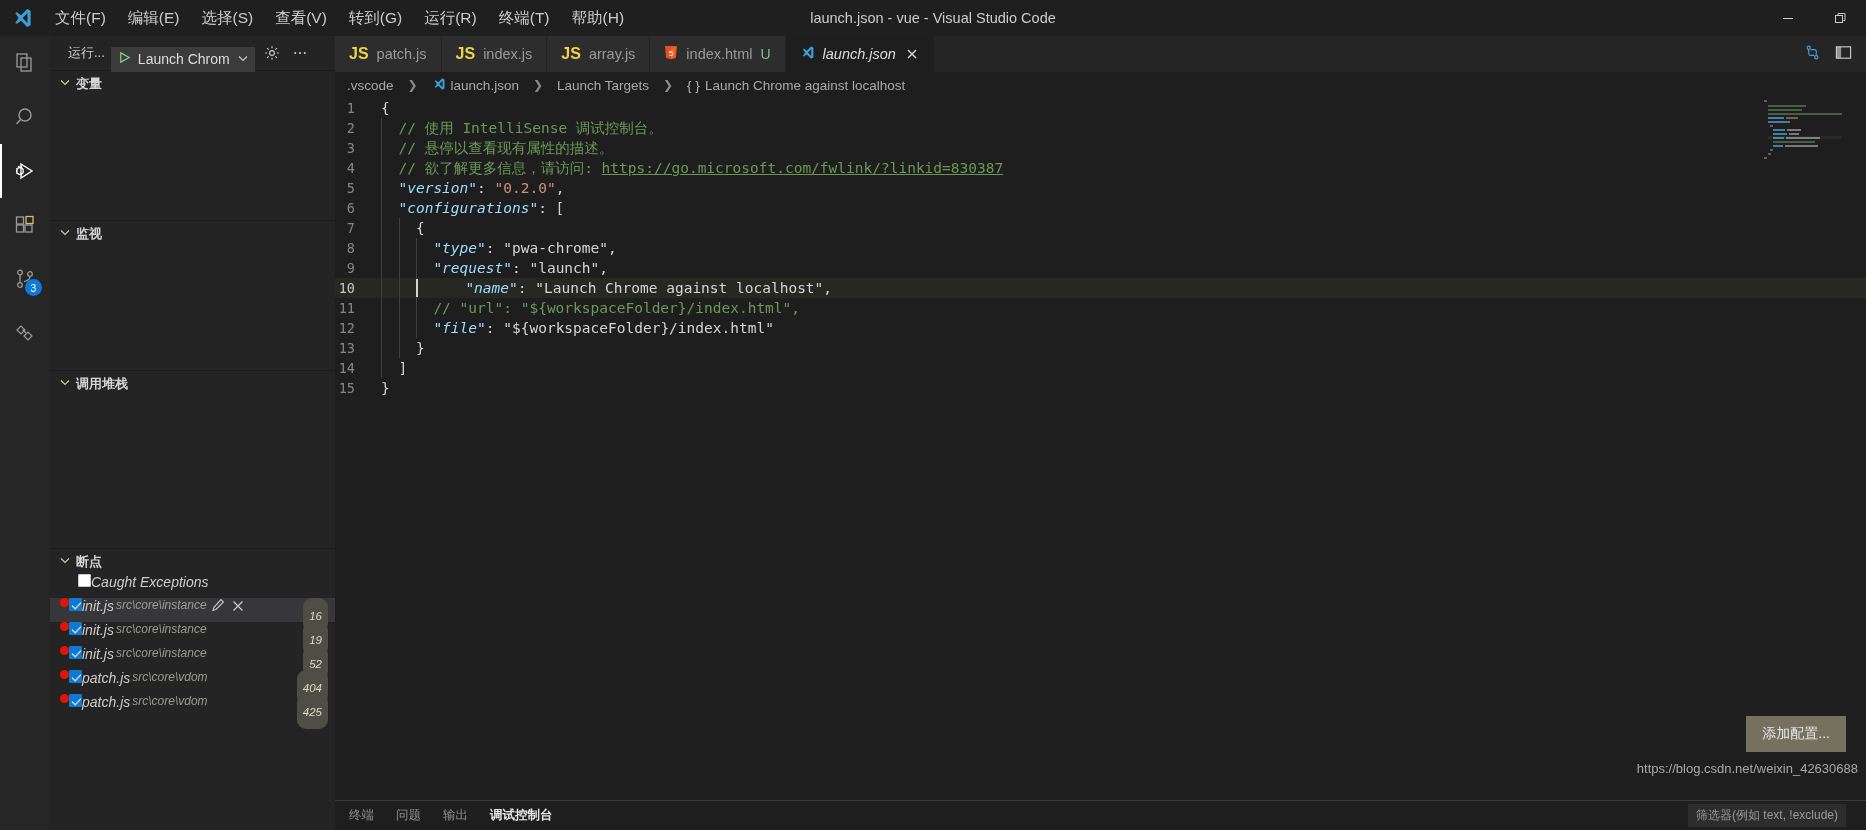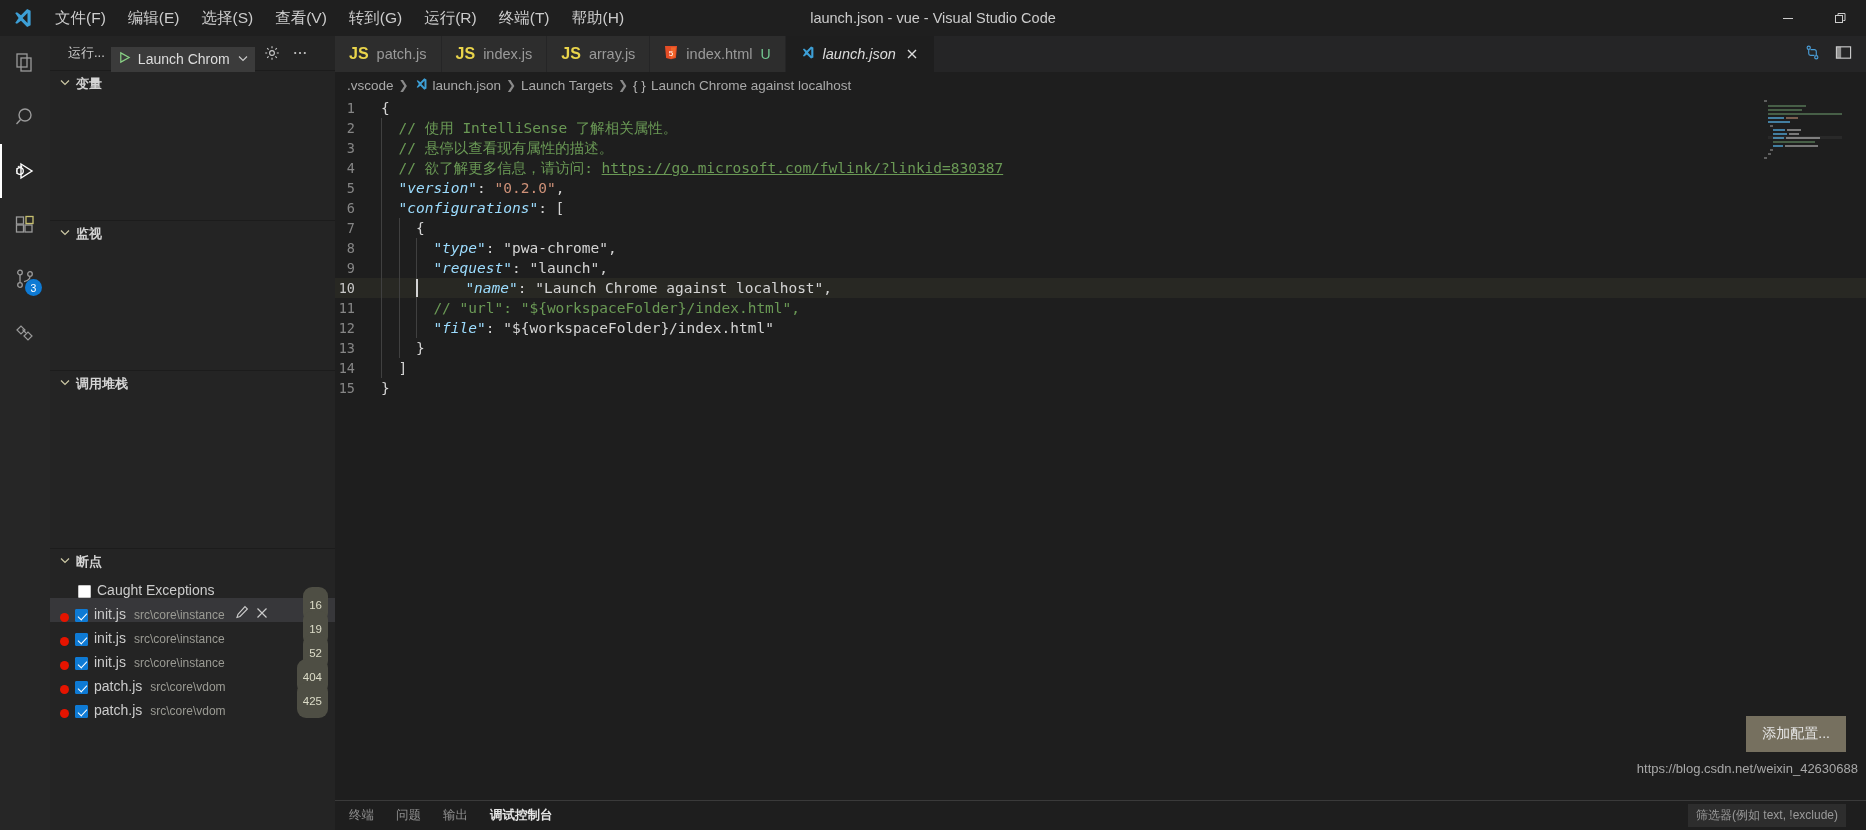--- a/index.html
+++ b/index.html
@@ -69,22 +69,22 @@
   .section { border-top: 1px solid #1c1c1c; }
   .section-header {
     height: 25px; display: flex; align-items: center; gap: 5px; padding-left: 9px;
     font-size: 13px; font-weight: bold; color: #d4d4d4; cursor: pointer;
   }
   .section-body { background: #242424; }
   .pane-empty { background: #242424; }
 
   
   .bp-row {
-    height: 24px; display: flex; align-items: flex-end; gap: 6px; padding-left: 28px;
-    font-size: 14px; color: #cccccc; cursor: pointer; position: relative;
+    height: 24px; display: flex; align-items: flex-start; padding-left: 28px;
+    font-size: 14px; color: #cccccc; cursor: pointer; position: relative; font-style: italic;
   }
   .bp-row.selected { background: #37373a; }
   .bp-check {
     width: 13px; height: 13px; background: #fff; border: 1px solid #c8c8c8; flex: none;
     border-radius: 1px; position: relative;
   }
   .bp-check.checked { background: #0e7ad4; border-color: #0e7ad4; }
   .bp-check.checked::after {
     content: ""; position: absolute; left: 4px; top: 1px; width: 4px; height: 8px;
     border: solid #fff; border-width: 0 1.8px 1.8px 0; transform: rotate(43deg);
@@ -110,21 +110,21 @@
   }
   .tab.active { background: #1e1e1e; color: #ffffff; }
   .tab .ficon { font-size: 16px; font-weight: bold; font-family: "Liberation Sans", sans-serif; }
   .tab .tlabel { font-size: 14.5px; }
   .tab.active .tlabel { font-style: italic; color: #dcdcdc; }
   .tab .u-flag { color: #73c991; font-size: 14px; }
   .tab-close { width: 16px; height: 16px; display: flex; align-items: center; justify-content: center; }
   .tabs-actions { position: absolute; right: 0; top: 0; height: 36px; display: flex; align-items: center; gap: 14px; padding-right: 14px; }
 
   .breadcrumb {
-    height: 26px; display: flex; align-items: center; gap: 5px; padding-left: 12px;
+    height: 26px; display: flex; align-items: center; gap: 14px; padding-left: 12px;
     font-size: 13.5px; color: #a9a9a9; background: #1e1e1e;
   }
   .bc-sep { color: #8a8a8a; font-size: 12px; }
 
   .code-area { position: relative; background: #1e1e1e; height: 706px; overflow: hidden; }
   .code-line { height: 20px; display: flex; align-items: center; position: relative; white-space: pre; }
   .code-line.current { background: #282823; gap: 32px; }
   .ln {
     width: 42px; text-align: right; padding-right: 22px; color: #868686;
     font-family: "DejaVu Sans Mono", monospace; font-size: 13.5px; flex: none;
@@ -448,21 +448,21 @@
         <span class="bc-sep">❯</span>
         <span style="display: inline-flex; align-items: center; gap: 5px;">
           <span style="color:#b3b3b3">{ }</span>
           <span>Launch Chrome against localhost</span>
         </span>
       </div>
 
     <div class="code-area">
       <div id="code-lines">
           <div class="code-line"><span class="ln">1</span><span class="ctext"><span class="tok-brace">{</span></span></div>
-          <div class="code-line"><span class="ln">2</span><span class="indent-guide" style="left:46px"></span><span class="ctext"><span class="tok-com">  // 使用 IntelliSense 了解相关属性。</span></span></div>
+          <div class="code-line"><span class="ln">2</span><span class="indent-guide" style="left:46px"></span><span class="ctext"><span class="tok-com">  // 使用 IntelliSense 调试控制台。</span></span></div>
           <div class="code-line"><span class="ln">3</span><span class="indent-guide" style="left:46px"></span><span class="ctext"><span class="tok-com">  // 悬停以查看现有属性的描述。</span></span></div>
           <div class="code-line"><span class="ln">4</span><span class="indent-guide" style="left:46px"></span><span class="ctext"><span class="tok-com">  // 欲了解更多信息，请访问: </span><span class="tok-link">https://go.microsoft.com/fwlink/?linkid=830387</span></span></div>
           <div class="code-line"><span class="ln">5</span><span class="indent-guide" style="left:46px"></span><span class="ctext">  <span class="tok-key">"version"</span><span class="tok-punc">: </span><span class="tok-str">"0.2.0"</span><span class="tok-punc">,</span></span></div>
           <div class="code-line"><span class="ln">6</span><span class="indent-guide" style="left:46px"></span><span class="ctext">  <span class="tok-key">"configurations"</span><span class="tok-punc">: [</span></span></div>
           <div class="code-line"><span class="ln">7</span><span class="indent-guide" style="left:46px"></span><span class="indent-guide" style="left:63.5px"></span><span class="ctext">    <span class="tok-brace">{</span></span></div>
           <div class="code-line"><span class="ln">8</span><span class="indent-guide" style="left:46px"></span><span class="indent-guide" style="left:63.5px"></span><span class="indent-guide" style="left:81px"></span><span class="ctext">      <span class="tok-key">"type"</span><span class="tok-punc">: </span><span class="tok-str2">"pwa-chrome"</span><span class="tok-punc">,</span></span></div>
           <div class="code-line"><span class="ln">9</span><span class="indent-guide" style="left:46px"></span><span class="indent-guide" style="left:63.5px"></span><span class="indent-guide" style="left:81px"></span><span class="ctext">      <span class="tok-key">"request"</span><span class="tok-punc">: </span><span class="tok-str2">"launch"</span><span class="tok-punc">,</span></span></div>
           <div class="code-line current"><span class="ln">10</span><span class="indent-guide" style="left:46px"></span><span class="indent-guide" style="left:63.5px"></span><span class="indent-guide" style="left:81px"></span><span class="cursor" style="left:81px"></span><span class="ctext">      <span class="tok-key">"name"</span><span class="tok-punc">: </span><span class="tok-str2">"Launch Chrome against localhost"</span><span class="tok-punc">,</span></span></div>
           <div class="code-line"><span class="ln">11</span><span class="indent-guide" style="left:46px"></span><span class="indent-guide" style="left:63.5px"></span><span class="indent-guide" style="left:81px"></span><span class="ctext">      <span class="tok-com">// "url": "${workspaceFolder}/index.html",</span></span></div>
           <div class="code-line"><span class="ln">12</span><span class="indent-guide" style="left:46px"></span><span class="indent-guide" style="left:63.5px"></span><span class="indent-guide" style="left:81px"></span><span class="ctext">      <span class="tok-key">"file"</span><span class="tok-punc">: </span><span class="tok-str2">"${workspaceFolder}/index.html"</span></span></div>

